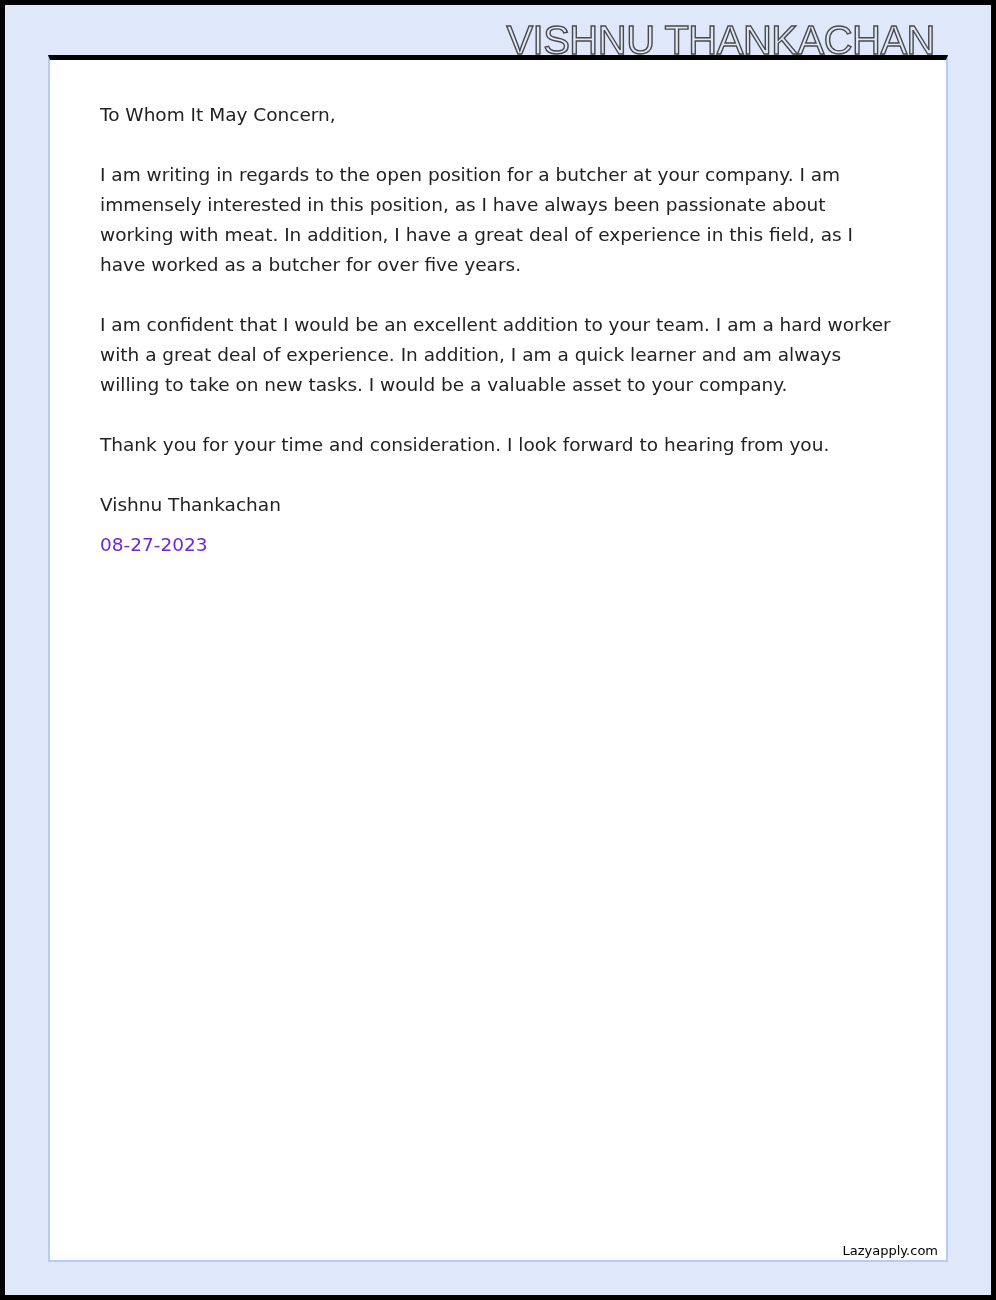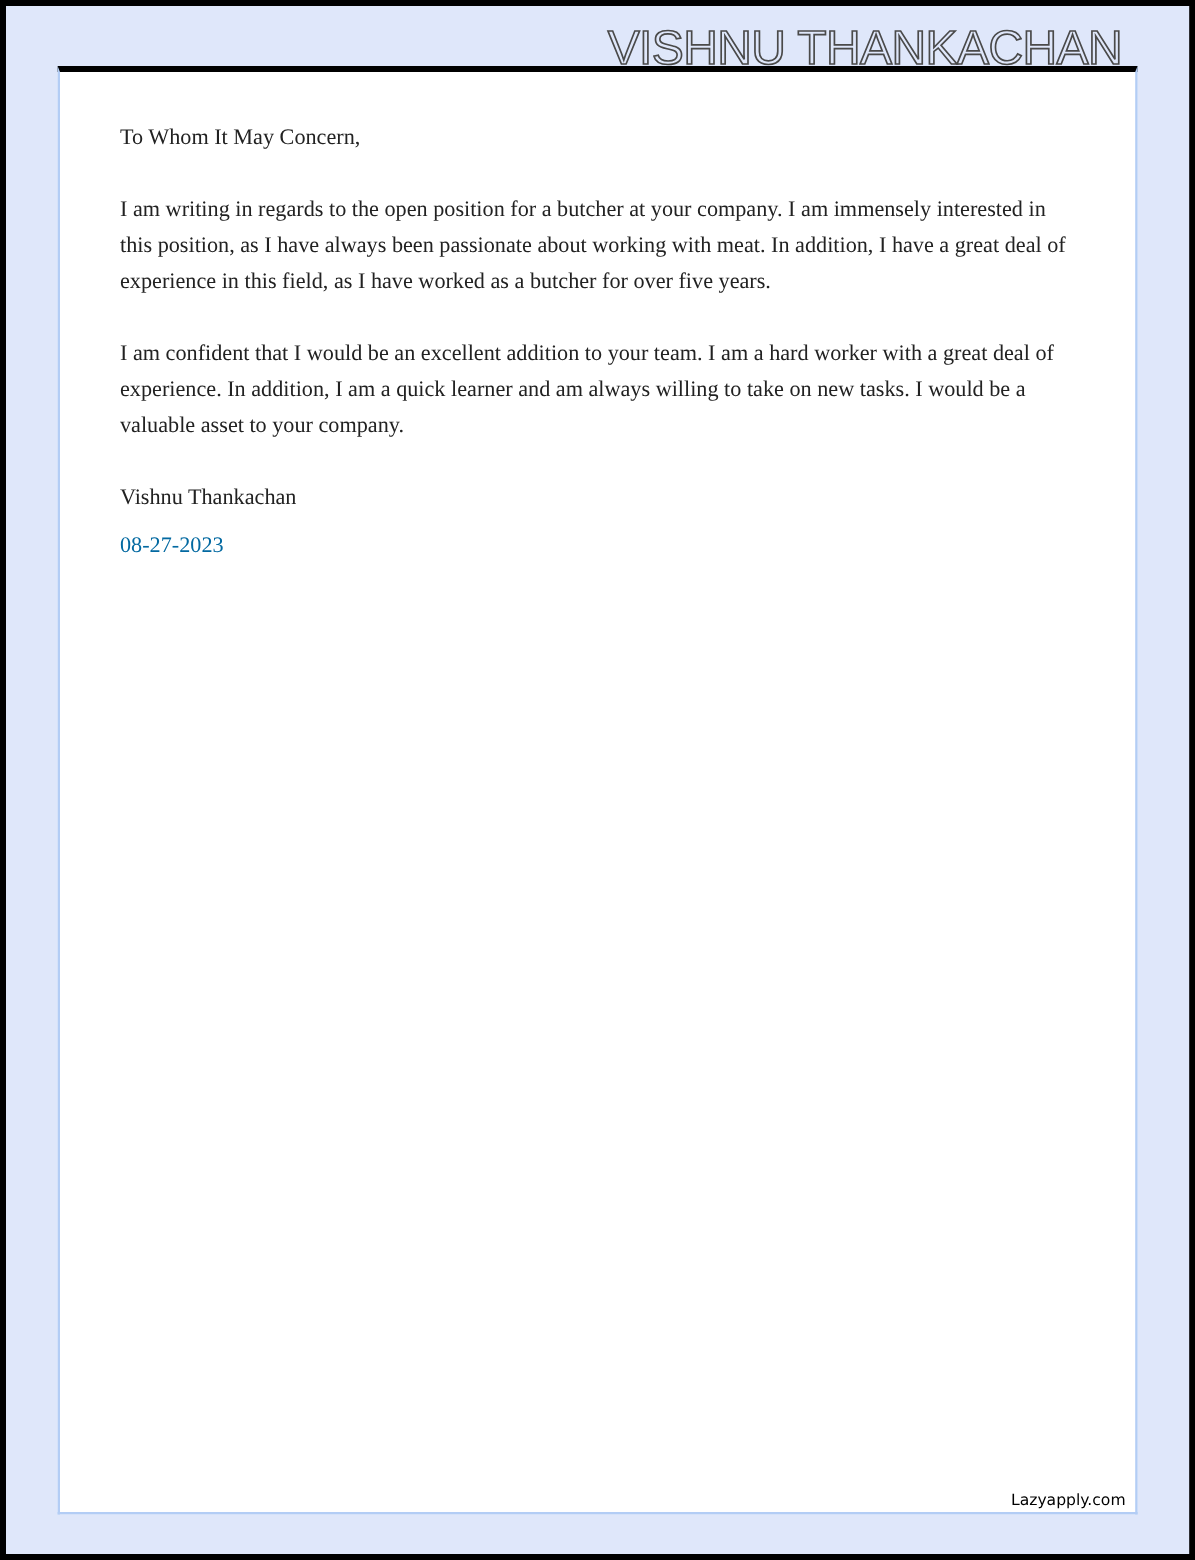--- a/index.html
+++ b/index.html
@@ -34,38 +34,39 @@
       border-bottom: 2px solid #b3cdf5;
     }
     .letter {
       position: absolute;
       left: 50px; top: 40px;
       width: 800px;
       font-size: 18.5px;
       line-height: 30px;
       color: #222;
     }
-    .letter p { margin: 0 0 30px 0; font-family: Liberation Serif, serif; }
+    .letter p { margin: 0 0 30px 0; }
     .letter .sig { margin-bottom: 10px; }
-    .letter .date { color: #0369a1; margin: 0; }
+    .letter .date { color: #6d28d9; margin: 0; }
     .footer {
       position: absolute;
       right: 8px; bottom: 0px;
       font-size: 13px;
       color: #000000;
       line-height: 18px;
     }
   </style>
 </head>
 <body>
 
 <div class="title">VISHNU THANKACHAN</div>
 
 <div class="card">
   <div class="letter">
     <p>To Whom It May Concern,</p>
     <p>I am writing in regards to the open position for a butcher at your company. I am immensely interested in this position, as I have always been passionate about working with meat. In addition, I have a great deal of experience in this field, as I have worked as a butcher for over five years.</p>
     <p>I am confident that I would be an excellent addition to your team. I am a hard worker with a great deal of experience. In addition, I am a quick learner and am always willing to take on new tasks. I would be a valuable asset to your company.</p>
+    <p>Thank you for your time and consideration. I look forward to hearing from you.</p>
     <p class="sig">Vishnu Thankachan</p>
     <p class="date">08-27-2023</p>
   </div>
   <div class="footer">Lazyapply.com</div>
 </div>
 
 </body></html>

